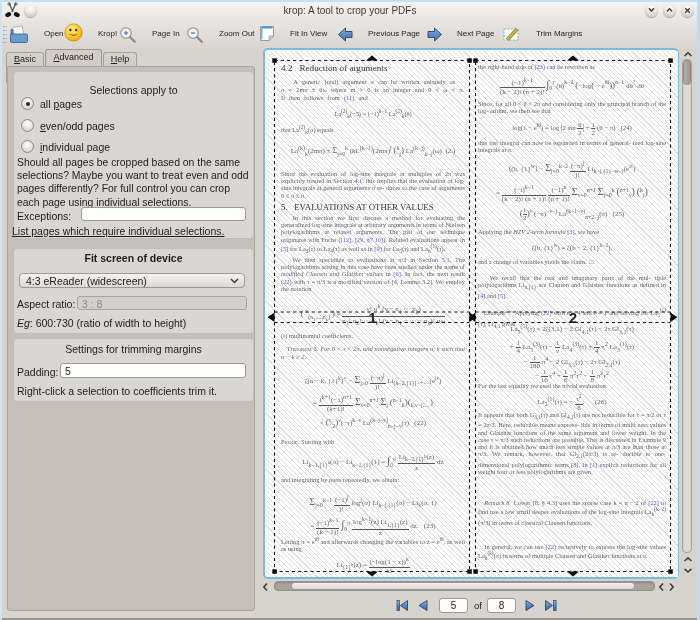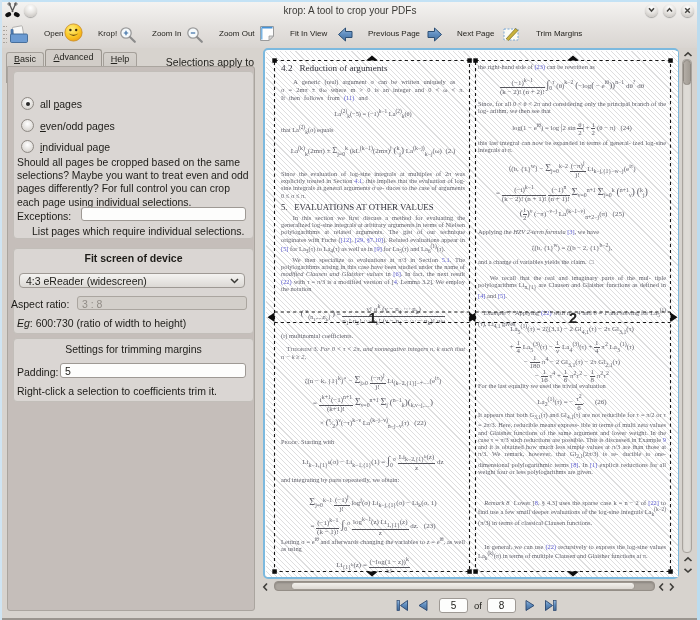--- a/index.html
+++ b/index.html
@@ -105,21 +105,21 @@
   <circle cx="12.2" cy="7" r="1.2" fill="#3a2a10"></circle>
   <path d="M4.4 10.2 Q9.5 15.6 14.6 10.2 Q9.7 13.2 4.4 10.2 Z" fill="#6b4a12"></path>
 </svg>
 <div class="abs tblabel" style="left:87px;">Krop!</div>
 
 <svg class="abs" style="left:119px;top:26px" width="18" height="18" viewBox="0 0 18 18">
   <circle cx="7" cy="7" r="5.2" fill="#f6fafc" stroke="#9a9a9a" stroke-width="1.3"></circle>
   <path d="M11.2 11.2 L15.8 15.8" stroke="#8b8b8b" stroke-width="2.2" stroke-linecap="round"></path>
   <path d="M4.8 7 L9.2 7 M7 4.8 L7 9.2" stroke="#3a6ea5" stroke-width="1.2"></path>
 </svg>
-<div class="abs tblabel" style="left:141px;">Zoom In</div>
+<div class="abs tblabel" style="left:141px;">Page In</div>
 
 <svg class="abs" style="left:186px;top:26px" width="18" height="18" viewBox="0 0 18 18">
   <circle cx="7" cy="7" r="5.2" fill="#f6fafc" stroke="#9a9a9a" stroke-width="1.3"></circle>
   <path d="M11.2 11.2 L15.8 15.8" stroke="#8b8b8b" stroke-width="2.2" stroke-linecap="round"></path>
   <path d="M4.8 7 L9.2 7" stroke="#3a6ea5" stroke-width="1.2"></path>
 </svg>
 <div class="abs tblabel" style="left:208px;">Zoom Out</div>
 
 <svg class="abs" style="left:258px;top:25px" width="18" height="18" viewBox="0 0 18 18">
   <path d="M2.5 1.5 H15.5 V11 L11 15.5 H2.5 Z" fill="#fdfdfd" stroke="#9a9a9a" stroke-width="1"></path>
@@ -153,41 +153,41 @@
 </svg>
 <div class="abs tblabel" style="left:525px;">Trim Margins</div>
 
 <div class="abs tab" style="left:6px;width:38px;"><span style="position:relative;top:1px"><u>B</u>asic</span></div>
 <div class="abs tab active" style="left:45px;width:57px;"><span style="position:relative;top:2px"><u>A</u>dvanced</span></div>
 <div class="abs tab" style="left:103px;width:34px;"><span style="position:relative;top:1px"><u>H</u>elp</span></div>
 
 <div class="abs" id="panel"></div>
 
 <div class="abs group" style="top:71px;height:168px;"></div>
-<div class="gtitle" style="top:56px;text-align:right;">Selections apply to</div>
+<div class="gtitle" style="top:84px;">Selections apply to</div>
 <div class="abs radio sel" style="left:21px;top:97px;"></div>
 <div class="abs ptext" style="left:40px;top:98px;">all <u>p</u>ages</div>
 <div class="abs radio" style="left:21px;top:119px;"></div>
 <div class="abs ptext" style="left:40px;top:120px;"><u>e</u>ven/odd pages</div>
 <div class="abs radio" style="left:21px;top:140px;"></div>
 <div class="abs ptext" style="left:40px;top:141px;"><u>i</u>ndividual page</div>
 
 <div class="abs ptext" style="left:17px;top:156px;width:250px;font-size:10.4px;line-height:13.2px;">Should all pages be cropped based on the same<br>selections? Maybe you want to treat even and odd<br>pages differently? For full control you can crop<br>each page using individual selections.</div>
 <div class="abs ptext" style="left:17px;top:210px;">Exceptions:</div>
 <div class="abs tfield" style="left:81px;top:207px;width:165px;height:14px;"></div>
-<div class="abs ptext" style="left:32px;top:225px;">List pages which require individual selections.</div>
+<div class="abs ptext" style="left:12px;top:225px;text-decoration:underline;">List pages which require individual selections.</div>
 
 <div class="abs group" style="top:248px;height:86px;"></div>
 <div class="gtitle" style="top:252px;font-weight:bold;">Fit screen of device</div>
 <div class="abs" style="left:19px;top:273px;width:226px;height:15px;border:1px solid #9e9994;border-radius:4px;background:linear-gradient(#f4f3f1,#dcd9d5);"></div>
 <div class="abs ptext" style="left:26px;top:275px;">4:3 eReader (widescreen)</div>
 <svg class="abs" style="left:230px;top:278px" width="9" height="6" viewBox="0 0 9 6">
     <path d="M1 1 L4.5 4.5 L8 1" stroke="#3a3935" stroke-width="1.5" fill="none"></path>
   </svg>
-<div class="abs ptext" style="left:11px;top:298px;">Aspect ratio:</div>
+<div class="abs ptext" style="left:17px;top:298px;">Aspect ratio:</div>
 <div class="abs" style="left:77px;top:296px;width:170px;height:14px;border:1px solid #aaa59f;border-radius:3px;background:#d3cfca;"></div>
 <div class="abs ptext" style="left:82px;top:298px;color:#918c86;">3 : 8</div>
 <div class="abs ptext" style="left:17px;top:317px;"><i>Eg</i>: 600:730 (ratio of width to height)</div>
 
 <div class="abs group" style="top:338px;height:64px;"></div>
 <div class="gtitle" style="top:343px;">Settings for trimming margins</div>
 <div class="abs ptext" style="left:17px;top:366px;">Padding:</div>
 <div class="abs tfield" style="left:60px;top:363px;width:186px;height:15px;"></div>
 <div class="abs ptext" style="left:65px;top:365px;">5</div>
 <div class="abs ptext" style="left:17px;top:385px;">Right-click a selection to coefficients trim it.</div>

